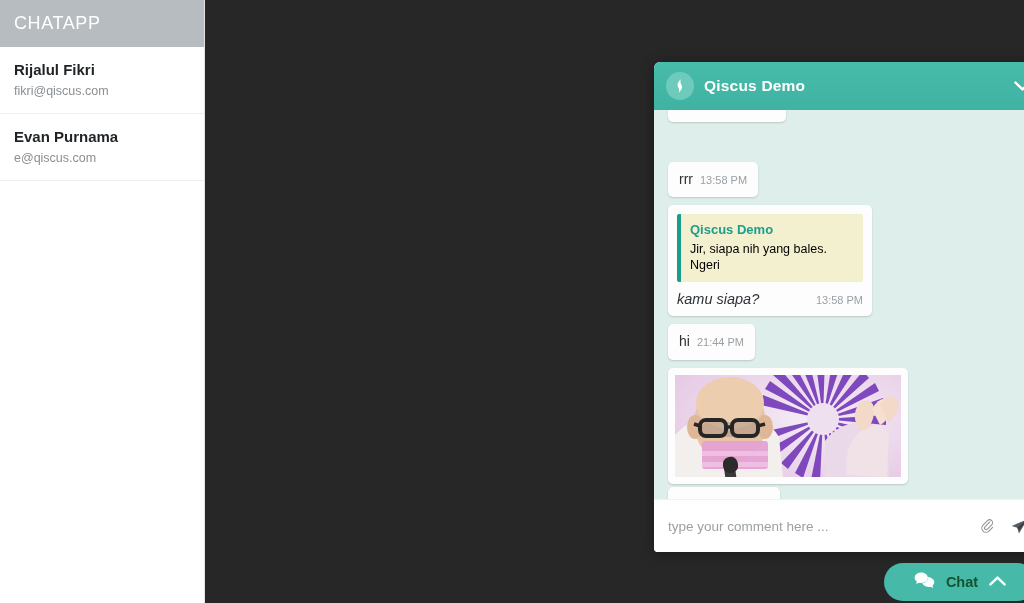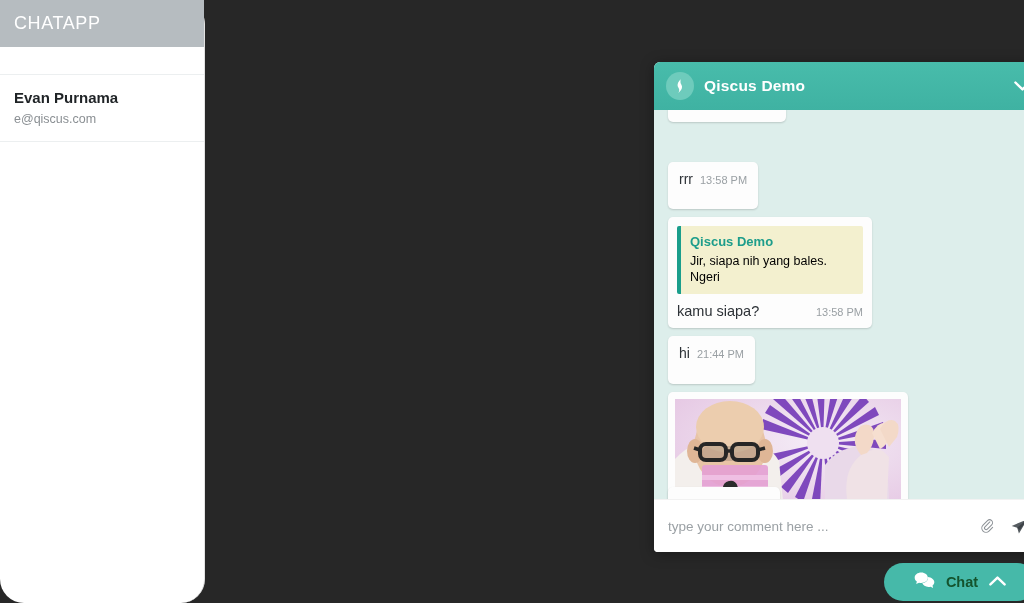--- a/index.html
+++ b/index.html
@@ -26,21 +26,20 @@
   .sidebar {
     position: absolute;
     left: 0;
     top: 0;
     width: 205px;
     height: 603px;
     background: #ffffff;
     border-right: 1px solid #e2e2e2;
     box-sizing: border-box;
     z-index: 5;
-    border-radius: 24px;
   }
   .sidebar-header {
     height: 47px;
     background: #b6bcc0;
     display: flex;
     align-items: center;
     padding-left: 14px;
     box-sizing: border-box;
   }
   .sidebar-title {
@@ -138,21 +137,21 @@
     top: 0;
     bottom: 0;
     padding: 0 14px 0 14px;
     box-sizing: border-box;
   }
   .bubble {
     background: #fdfdfd;
     border-radius: 5px;
     box-shadow: 0 1px 2px rgba(0,0,0,0.16);
     display: inline-block;
-    padding: 8px 11px 21px 11px;
+    padding: 8px 11px 9px 11px;
     max-width: 270px;
     box-sizing: border-box;
   }
   .bubble-row { margin-bottom: 8px; }
   .msg-text {
     font-size: 14px;
     color: #2d3237;
     line-height: 17px;
     vertical-align: middle;
   }
@@ -201,21 +200,21 @@
     font-size: 12.5px;
     color: #000000;
     line-height: 16px;
   }
   .reply-body {
     margin-top: 9px;
     display: flex;
     align-items: baseline;
     justify-content: space-between;
   }
-  .reply-body .msg-text { font-size: 14.5px; }
+  .reply-body .msg-text { font-size: 14.5px; font-style: italic; }
   
   .img-bubble {
     background: #fdfdfd;
     border-radius: 5px;
     box-shadow: 0 1px 2px rgba(0,0,0,0.16);
     padding: 7px;
     width: 240px;
     box-sizing: border-box;
     position: relative;
     cursor: pointer;
@@ -316,20 +315,22 @@
 <body>
 
 <div class="page">
 
   <div class="sidebar">
     <div class="sidebar-header">
       <span class="sidebar-title">CHATAPP</span>
     </div>
 
     <div class="contact">
+      <div class="contact-name">Rijalul Fikri</div>
+      <div class="contact-email">fikri@qiscus.com</div>
     </div>
 
     <div class="contact">
       <div class="contact-name">Evan Purnama</div>
       <div class="contact-email">e@qiscus.com</div>
     </div>
   </div>
 
   <div class="widget">
 

